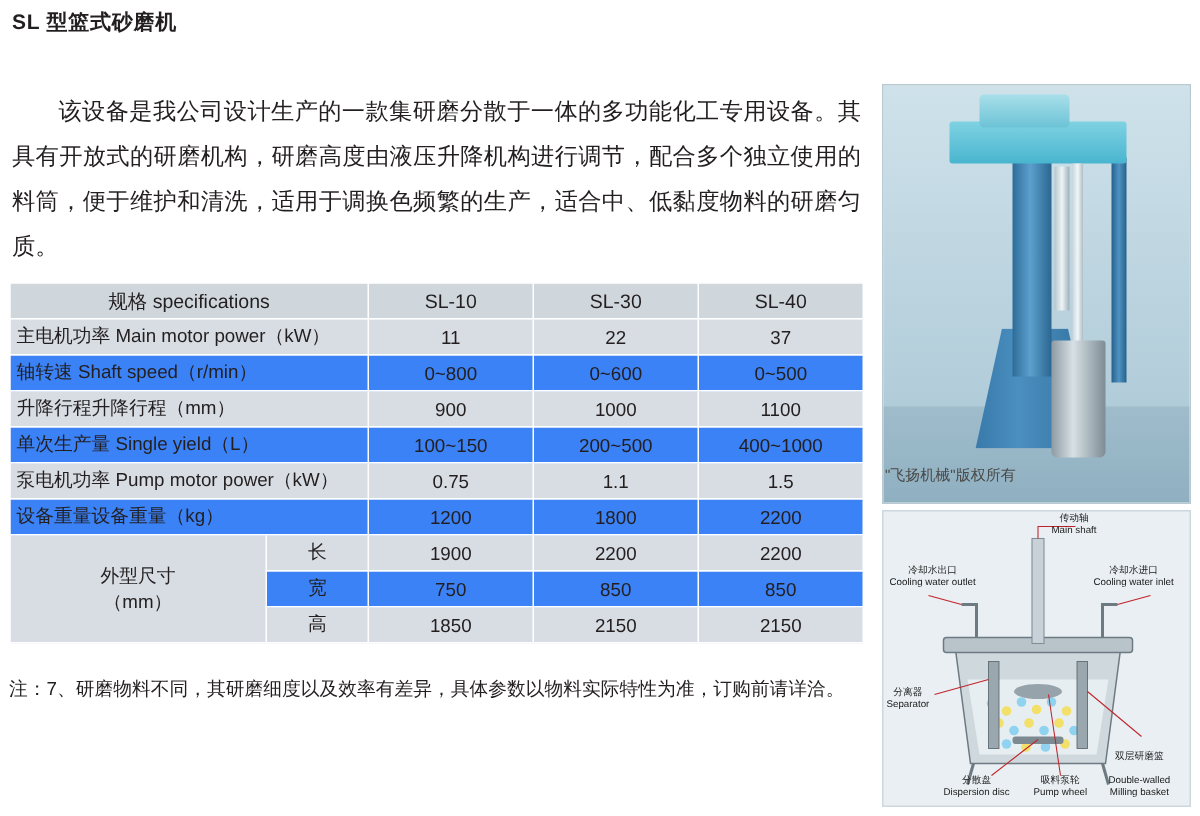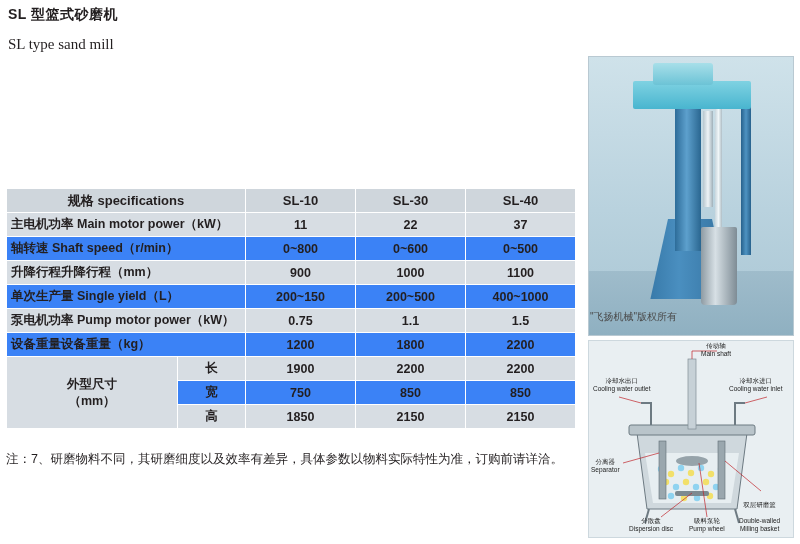--- a/index.html
+++ b/index.html
@@ -48,21 +48,21 @@
     left: 6px; top: 188px;
     width: 570px;
     border-collapse: collapse;
     font-size: 12.5px;
   }
   .spec-table td, .spec-table th {
     border: 1px solid #ffffff;
     padding: 0;
     height: 24px;
     text-align: center;
-    font-weight: bold;
+    font-weight: normal;
     vertical-align: middle;
   }
   .row-a td { background: #d7dde3; }
   .row-b td { background: #3b82f6; }
   td.label {
     text-align: left;
     padding-left: 4px;
     white-space: nowrap;
     margin-top: 48px;
   }
@@ -168,22 +168,22 @@
     text-align: center;
     white-space: nowrap;
   }
 </style>
 </head>
 <body>
 
 <div class="page">
 
   <div class="title-zh">SL 型篮式砂磨机</div>
-  <div class="title-en">SL type sand mill</div>
-
+
+  <div class="intro">该设备是我公司设计生产的一款集研磨分散于一体的多功能化工专用设备。其具有开放式的研磨机构，研磨高度由液压升降机构进行调节，配合多个独立使用的料筒，便于维护和清洗，适用于调换色频繁的生产，适合中、低黏度物料的研磨匀质。</div>
 
   <table class="spec-table">
     <tbody>
         <tr>
       <th class="hdr label-hdr" colspan="2">规格 specifications</th>
       <th class="hdr col-model">SL-10</th>
       <th class="hdr col-model">SL-30</th>
       <th class="hdr col-model">SL-40</th>
     </tr>
 
@@ -200,21 +200,21 @@
       <td>0~500</td>
     </tr>
     <tr class="row-a">
       <td class="label" colspan="2">升降行程升降行程（mm）</td>
       <td>900</td>
       <td>1000</td>
       <td>1100</td>
     </tr>
     <tr class="row-b">
       <td class="label" colspan="2">单次生产量 Single yield（L）</td>
-      <td>200~150</td>
+      <td>100~150</td>
       <td>200~500</td>
       <td>400~1000</td>
     </tr>
     <tr class="row-a">
       <td class="label" colspan="2">泵电机功率 Pump motor power（kW）</td>
       <td>0.75</td>
       <td>1.1</td>
       <td>1.5</td>
     </tr>
     <tr class="row-b">

